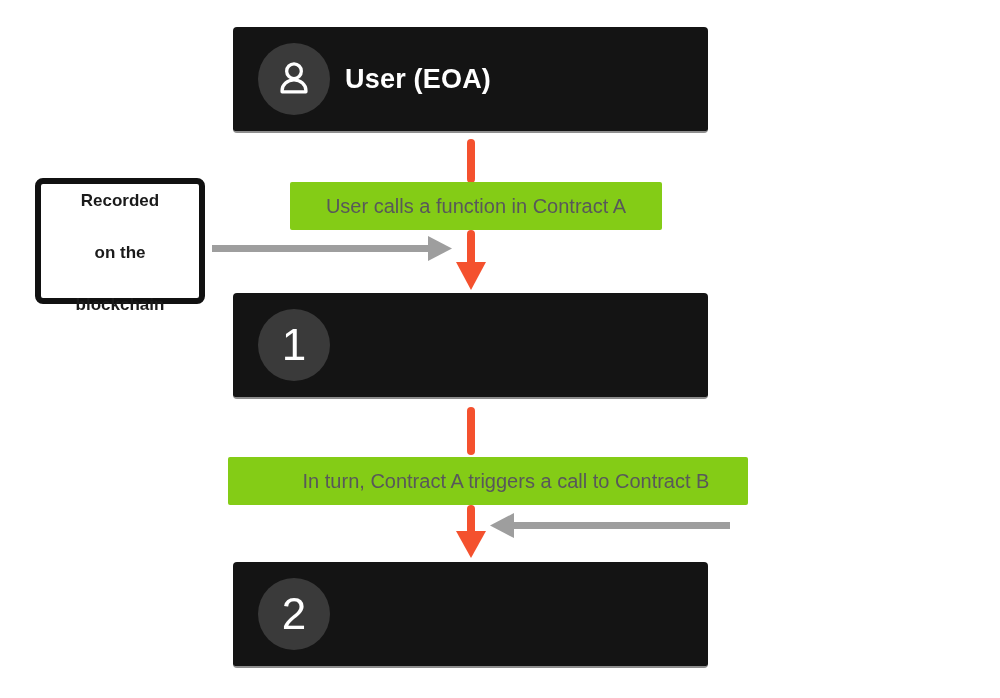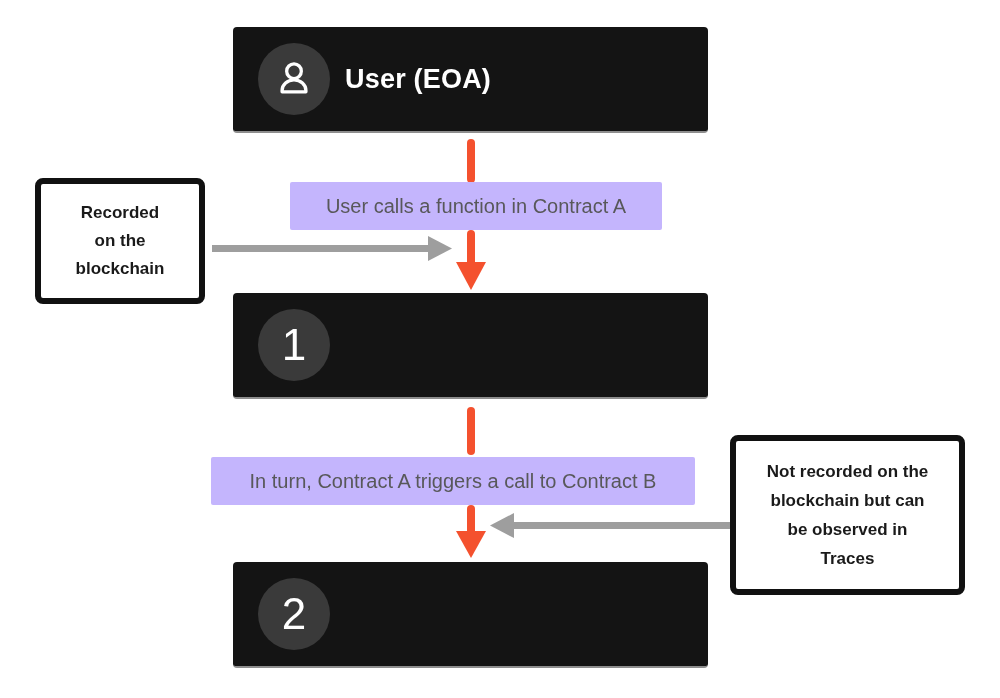--- a/index.html
+++ b/index.html
@@ -36,46 +36,46 @@
   .node-title {
     position: absolute; left: 112px; top: 50%;
     transform: translateY(-50%);
     color: #ffffff; font-size: 27px; font-weight: bold;
     letter-spacing: 0.2px; white-space: nowrap;
   }
 
   
   .edge-label {
     position: absolute;
-    background: #c4b5fd;
+    background: #84cc16;
     color: #58585a;
     font-size: 20px;
     display: flex; align-items: center; justify-content: center;
     white-space: nowrap;
     border-radius: 2px;
   }
   .edge-label-1 { left: 290px; top: 182px; width: 372px; height: 48px; }
-  .edge-label-2 { left: 211px; top: 457px; width: 484px; height: 48px; }
+  .edge-label-2 { left: 228px; top: 457px; width: 484px; height: 48px; padding-left: 36px; }
 
   
   .note {
     position: absolute;
     background: #ffffff;
     border: 6px solid #111111;
     border-radius: 8px;
     color: #1a1a1a;
     font-weight: bold; font-size: 17px;
     text-align: center;
     display: flex; flex-direction: column;
     align-items: center; justify-content: center;
     box-sizing: border-box;
   }
   .note-left  { left: 35px;  top: 178px; width: 170px; height: 126px; line-height: 28px; }
   .note-right { left: 730px; top: 435px; width: 235px; height: 160px; line-height: 29px; }
-  .note-line { display: block; white-space: nowrap; }
+  .note-line { display: block; white-space: nowrap; margin-top: 24px; }
 
   .arrow-layer {
     position: absolute; left: 0; top: 0;
     width: 1000px; height: 698px;
     pointer-events: none;
   }
 </style>
 </head>
 <body>
 
@@ -125,26 +125,20 @@
   </div>
 
   <div class="node node-a">
     <div class="badge">
       <span class="badge-number">1</span>
     </div>
   </div>
 
   <div class="edge-label edge-label-2">In turn, Contract A triggers a call to Contract B</div>
 
-  <div class="note note-right">
-    <span class="note-line">Not recorded on the</span>
-    <span class="note-line">blockchain but can</span>
-    <span class="note-line">be observed in</span>
-    <span class="note-line">Traces</span>
-  </div>
 
   <div class="node node-b">
     <div class="badge">
       <span class="badge-number">2</span>
     </div>
   </div>
 
 </div>
 
 </body></html>

